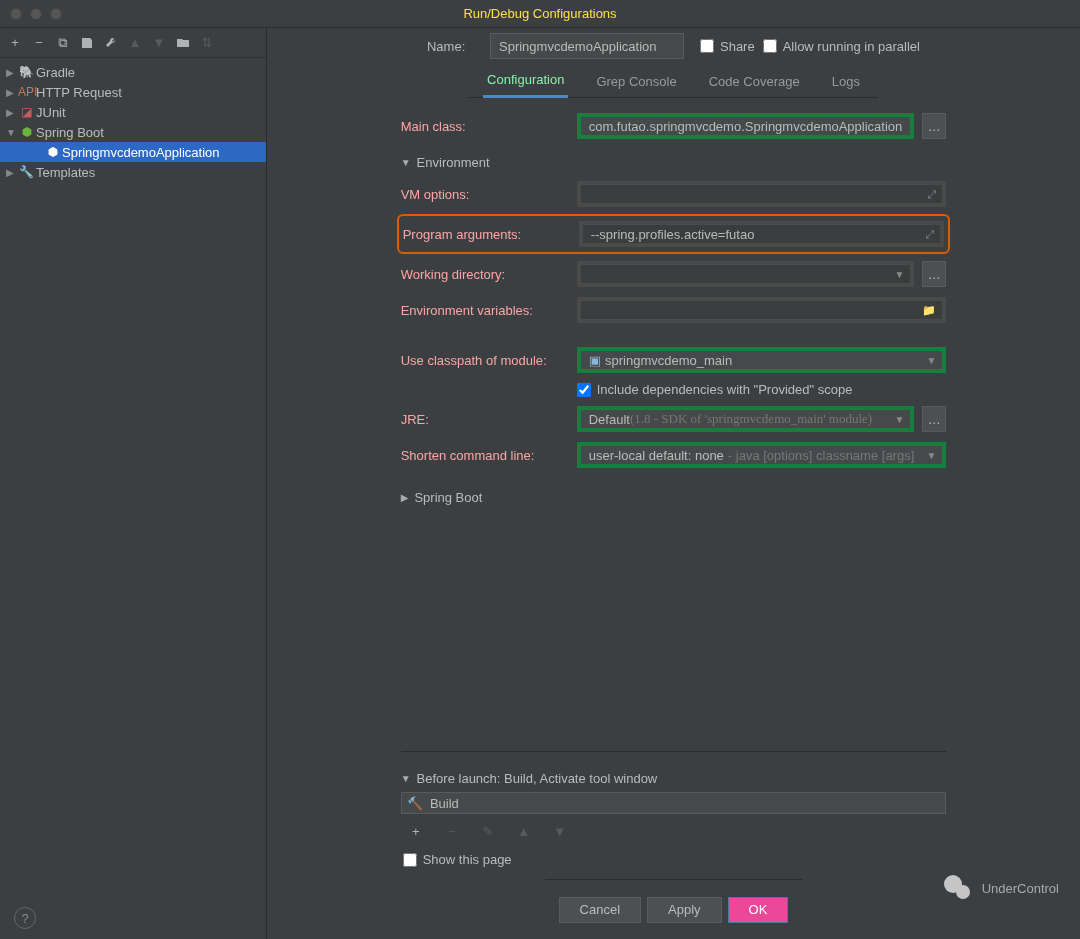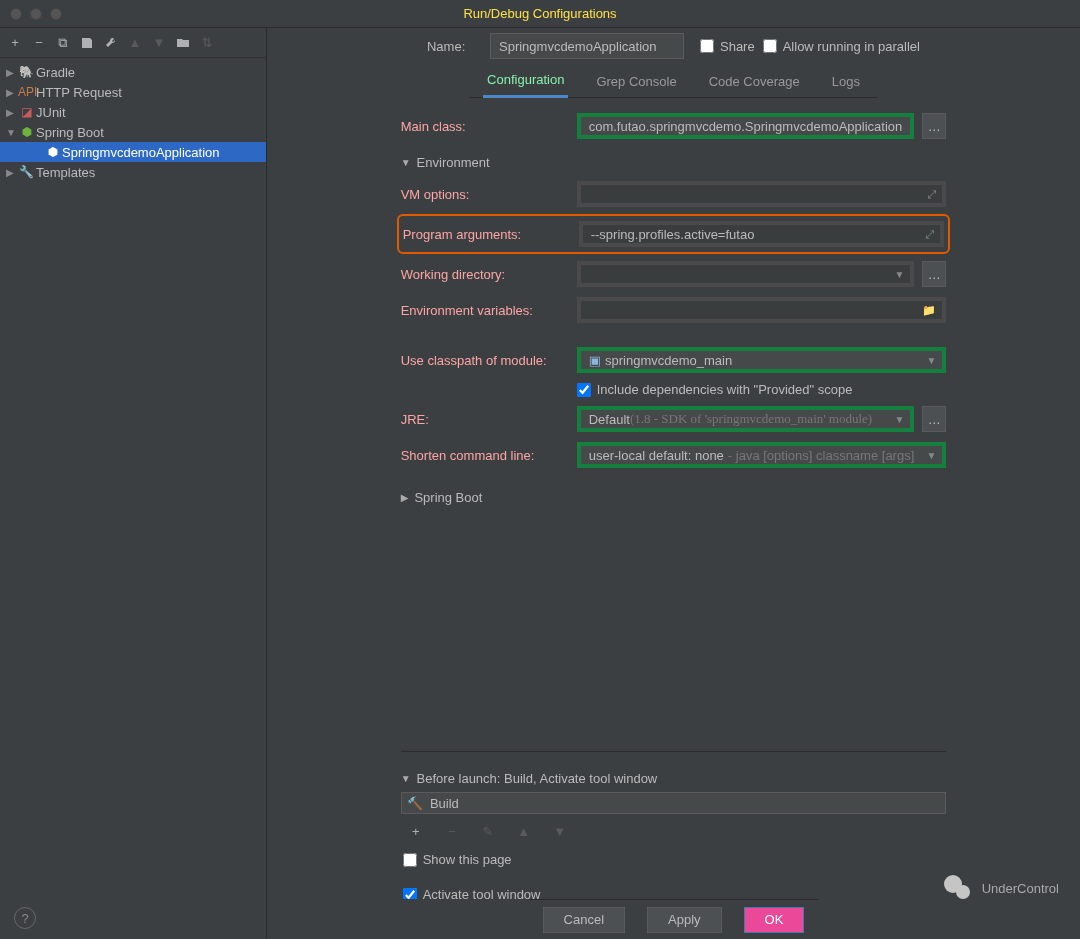--- a/index.html
+++ b/index.html
@@ -46,21 +46,21 @@
 .expand { color: #888; font-size: 11px; position: absolute; right: 6px; }
 .highlight-box { border: 2px solid #e05a00; border-radius: 6px; padding: 4px; margin: 2px -4px; }
 .section { display: flex; align-items: center; gap: 6px; height: 28px; cursor: pointer; margin-top: 4px; }
 .section .arrow { font-size: 10px; color: #aaa; }
 .sublabel { padding-left: 176px; display: flex; align-items: center; gap: 6px; margin: 4px 0; }
 .dimmed { color: #777; }
 .before-launch { border-top: 1px solid #2b2b2b; margin-top: 240px; padding-top: 8px; }
 .build-row { background: #45494a; border: 1px solid #5a5a5a; height: 22px; display: flex; align-items: center; padding: 0 6px; gap: 6px; }
 .hammer { color: #5a9e4f; }
 .bl-toolbar { display: flex; gap: 14px; padding: 6px 4px; }
-.footer { height: 40px; border-top: 1px solid #2b2b2b; display: flex; align-items: center; justify-content: flex-end; padding: 0 14px; gap: 22px; }
+.footer { height: 60px; border-top: 1px solid #2b2b2b; display: flex; align-items: center; justify-content: flex-end; padding: 0 14px; gap: 6px; }
 .btn { height: 26px; padding: 0 20px; background: #4c5052; border: 1px solid #5a5a5a; cursor: pointer; display: flex; align-items: center; }
 .btn.primary { background: #ec4899; border-color: #4a78a8; color: #fff; }
 .help { position: absolute; left: 14px; bottom: 10px; width: 22px; height: 22px; border-radius: 50%; border: 1px solid #666; display: flex; align-items: center; justify-content: center; color: #888; cursor: pointer; }
 .watermark { position: absolute; right: 21px; bottom: 38px; color: #eee; font-size: 24px; display: flex; align-items: center; gap: 8px; opacity: 0.85; pointer-events: none; }
 .wm-icon { position: relative; width: 30px; height: 26px; }
 .wm-icon::before, .wm-icon::after { content: ""; position: absolute; border-radius: 50%; background: #ddd; }
 .wm-icon::before { width: 18px; height: 18px; left: 0; top: 0; }
 .wm-icon::after { width: 14px; height: 14px; left: 12px; top: 10px; }
 .folder-ic { color: #8ab4d8; margin-right: 4px; }
 </style>

